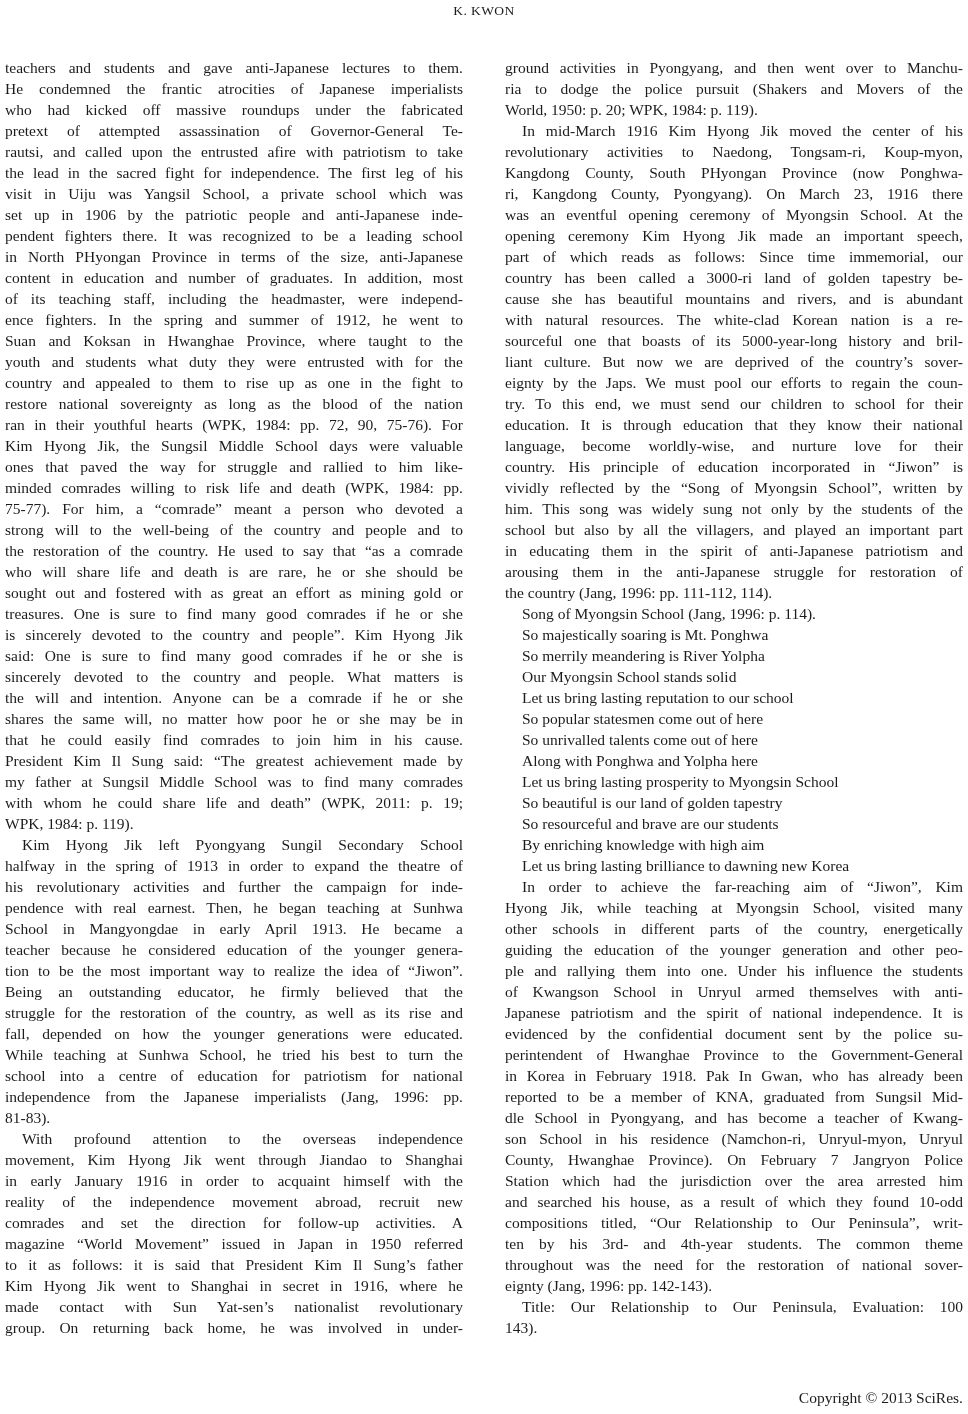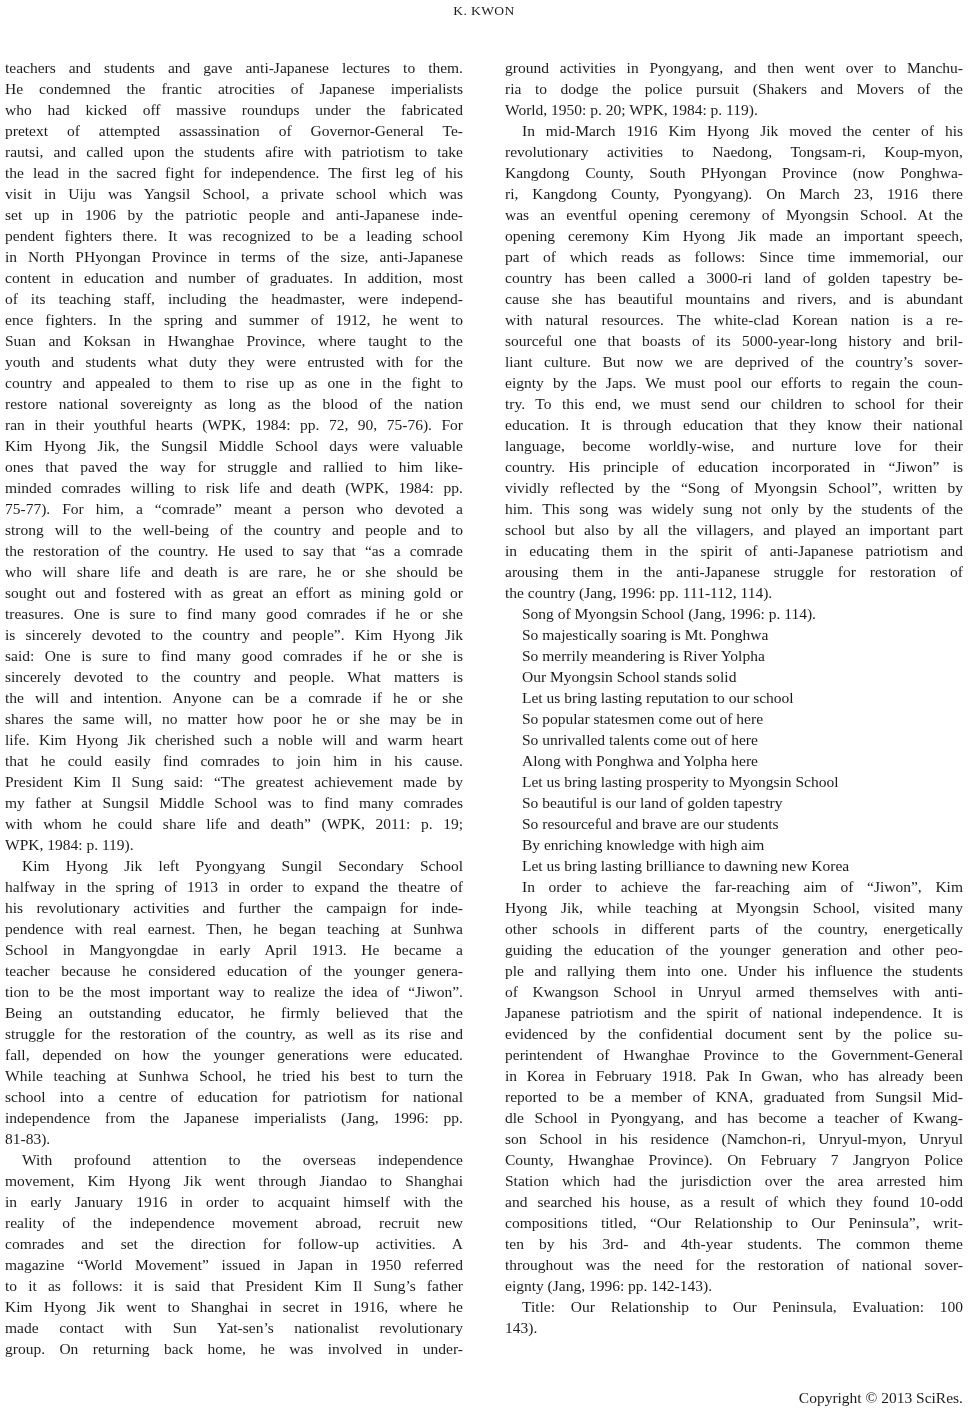--- a/index.html
+++ b/index.html
@@ -42,21 +42,21 @@
 </head>
 <body>
 
 <div class="running-head">K. KWON</div>
 
 <div class="column col-left">
     <div class="line just">teachers and students and gave anti-Japanese lectures to them.</div>
     <div class="line just">He condemned the frantic atrocities of Japanese imperialists</div>
     <div class="line just">who had kicked off massive roundups under the fabricated</div>
     <div class="line just">pretext of attempted assassination of Governor-General Te-</div>
-    <div class="line just">rautsi, and called upon the students afire with patriotism to take</div>
+    <div class="line just">rautsi, and called upon the entrusted afire with patriotism to take</div>
     <div class="line just">the lead in the sacred fight for independence. The first leg of his</div>
     <div class="line just">visit in Uiju was Yangsil School, a private school which was</div>
     <div class="line just">set up in 1906 by the patriotic people and anti-Japanese inde-</div>
     <div class="line just">pendent fighters there. It was recognized to be a leading school</div>
     <div class="line just">in North PHyongan Province in terms of the size, anti-Japanese</div>
     <div class="line just">content in education and number of graduates. In addition, most</div>
     <div class="line just">of its teaching staff, including the headmaster, were independ-</div>
     <div class="line just">ence fighters. In the spring and summer of 1912, he went to</div>
     <div class="line just">Suan and Koksan in Hwanghae Province, where taught to the</div>
     <div class="line just">youth and students what duty they were entrusted with for the</div>
@@ -70,21 +70,20 @@
     <div class="line just">strong will to the well-being of the country and people and to</div>
     <div class="line just">the restoration of the country. He used to say that “as a comrade</div>
     <div class="line just">who will share life and death is are rare, he or she should be</div>
     <div class="line just">sought out and fostered with as great an effort as mining gold or</div>
     <div class="line just">treasures. One is sure to find many good comrades if he or she</div>
     <div class="line just">is sincerely devoted to the country and people”. Kim Hyong Jik</div>
     <div class="line just">said: One is sure to find many good comrades if he or she is</div>
     <div class="line just">sincerely devoted to the country and people. What matters is</div>
     <div class="line just">the will and intention. Anyone can be a comrade if he or she</div>
     <div class="line just">shares the same will, no matter how poor he or she may be in</div>
-    <div class="line just">life. Kim Hyong Jik cherished such a noble will and warm heart</div>
     <div class="line just">that he could easily find comrades to join him in his cause.</div>
     <div class="line just">President Kim Il Sung said: “The greatest achievement made by</div>
     <div class="line just">my father at Sungsil Middle School was to find many comrades</div>
     <div class="line just">with whom he could share life and death” (WPK, 2011: p. 19;</div>
     <div class="line">WPK, 1984: p. 119).</div>
     <div class="line just indent">Kim Hyong Jik left Pyongyang Sungil Secondary School</div>
     <div class="line just">halfway in the spring of 1913 in order to expand the theatre of</div>
     <div class="line just">his revolutionary activities and further the campaign for inde-</div>
     <div class="line just">pendence with real earnest. Then, he began teaching at Sunhwa</div>
     <div class="line just">School in Mangyongdae in early April 1913. He became a</div>

